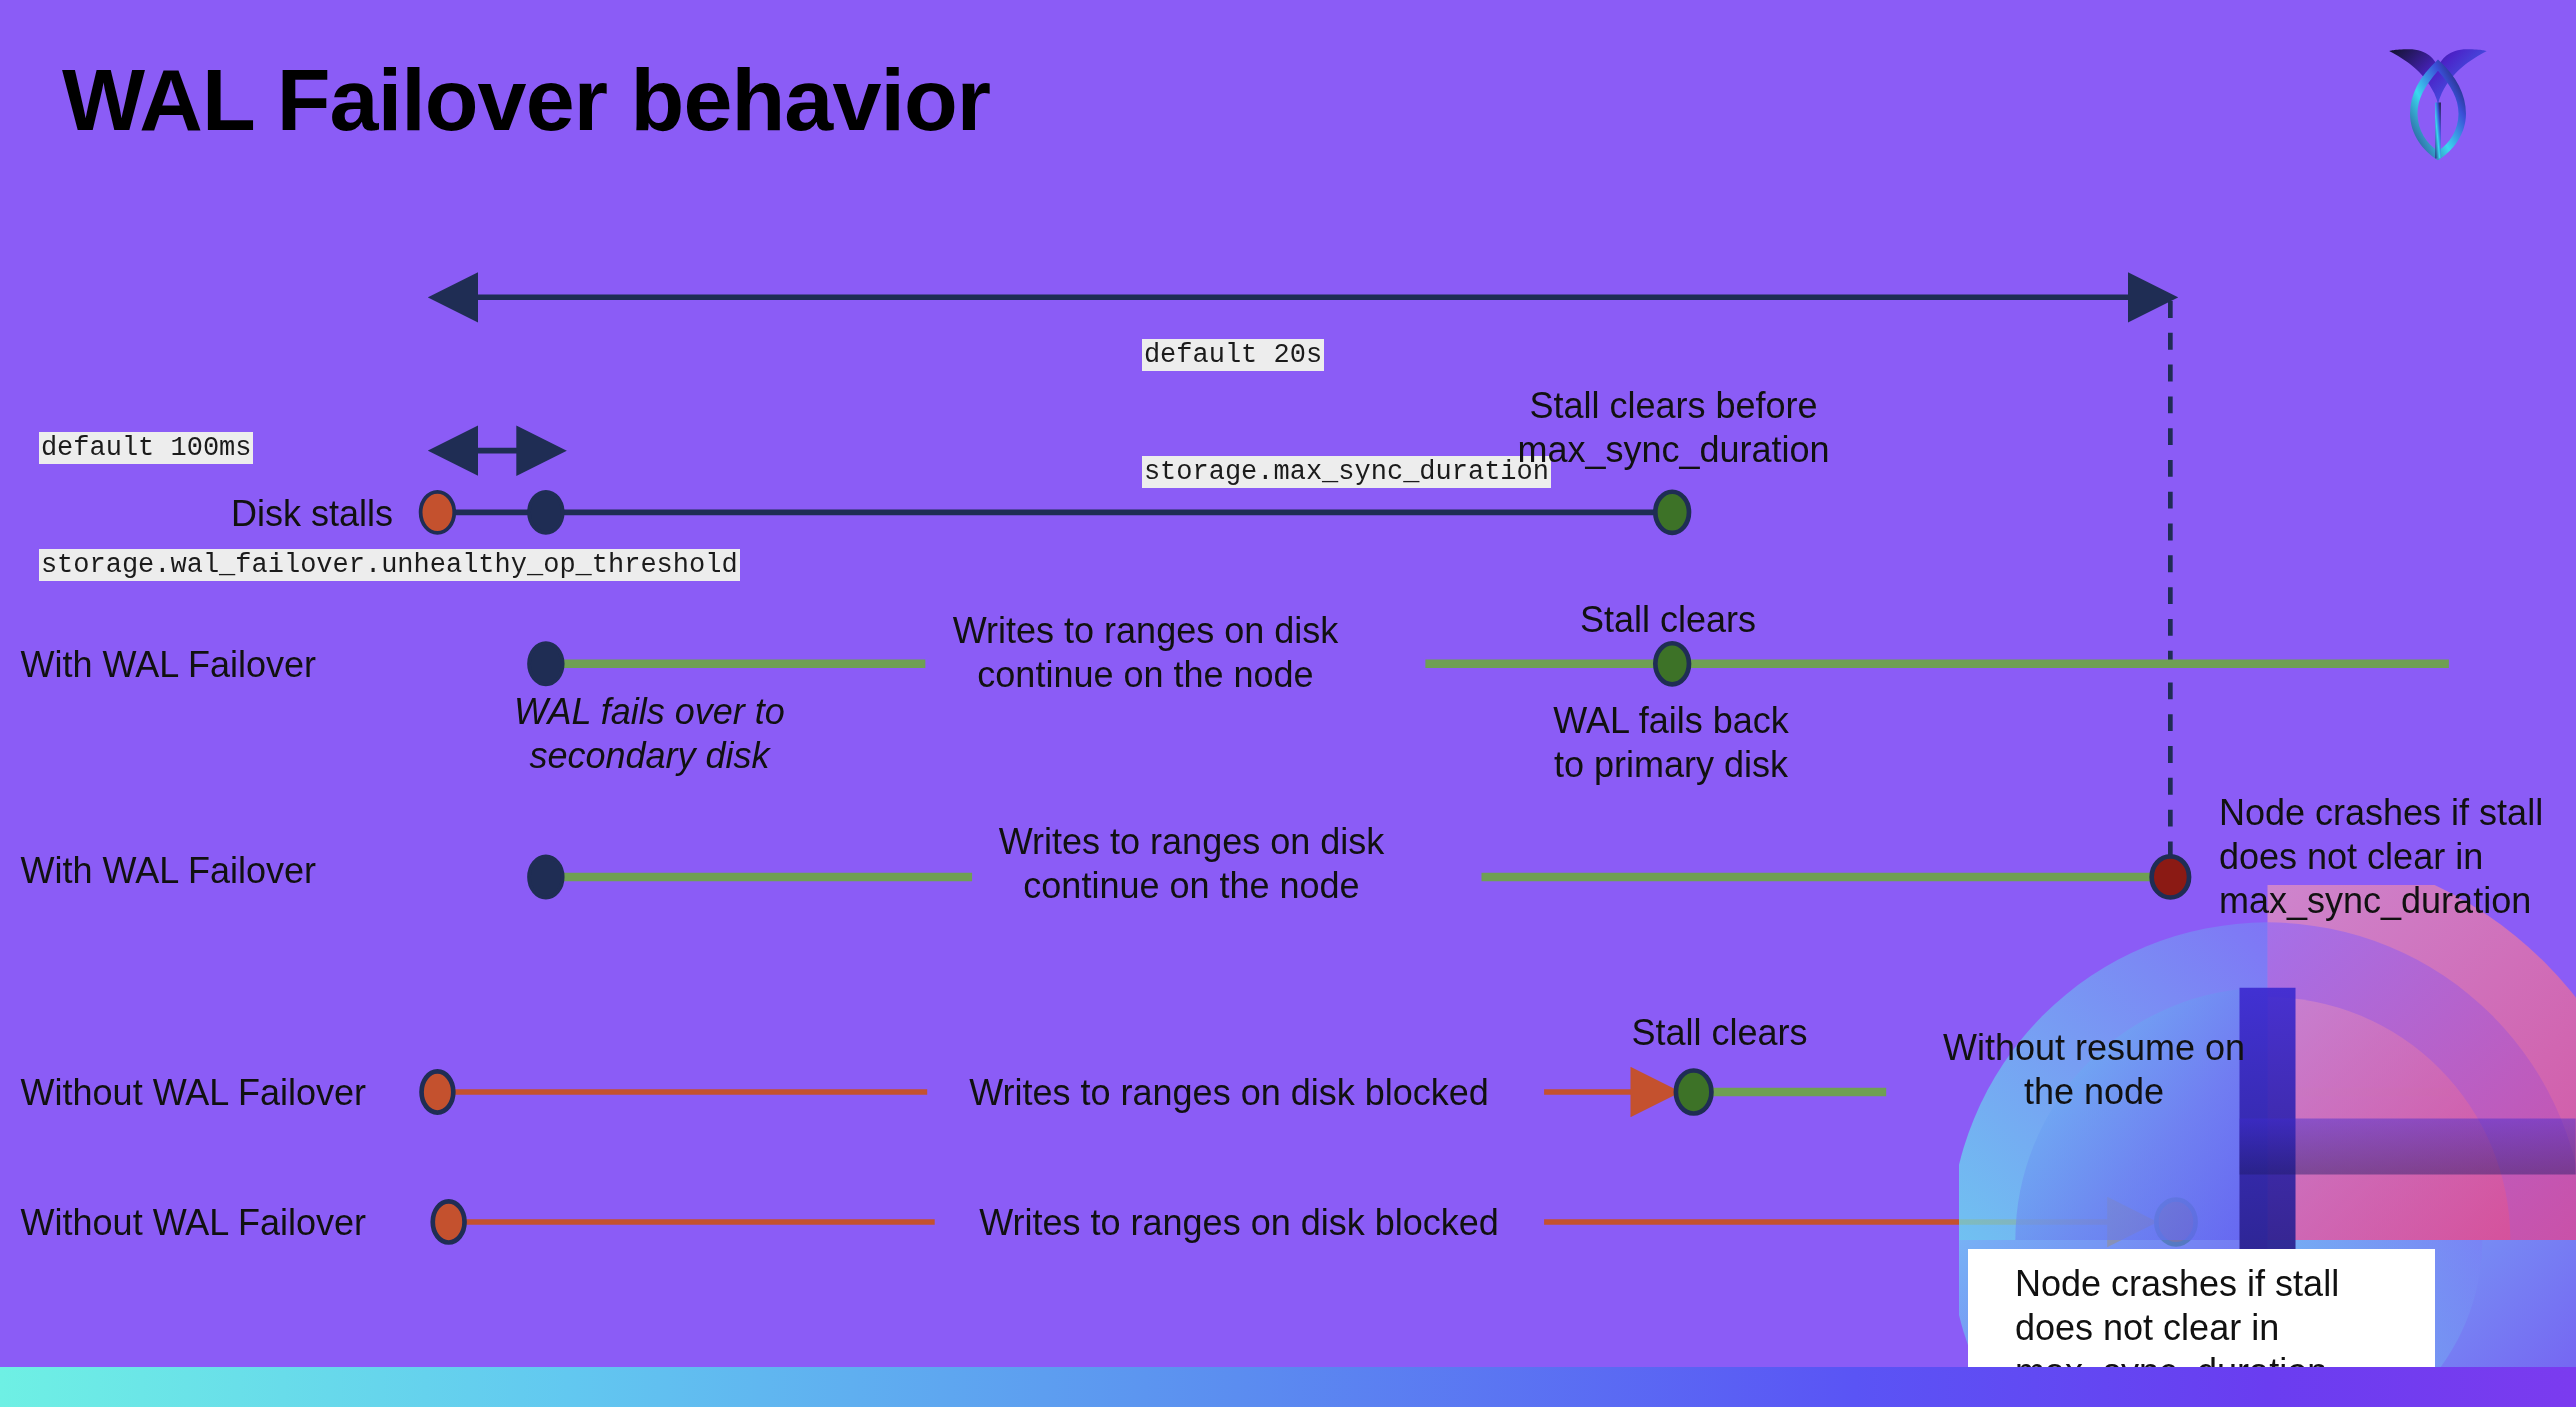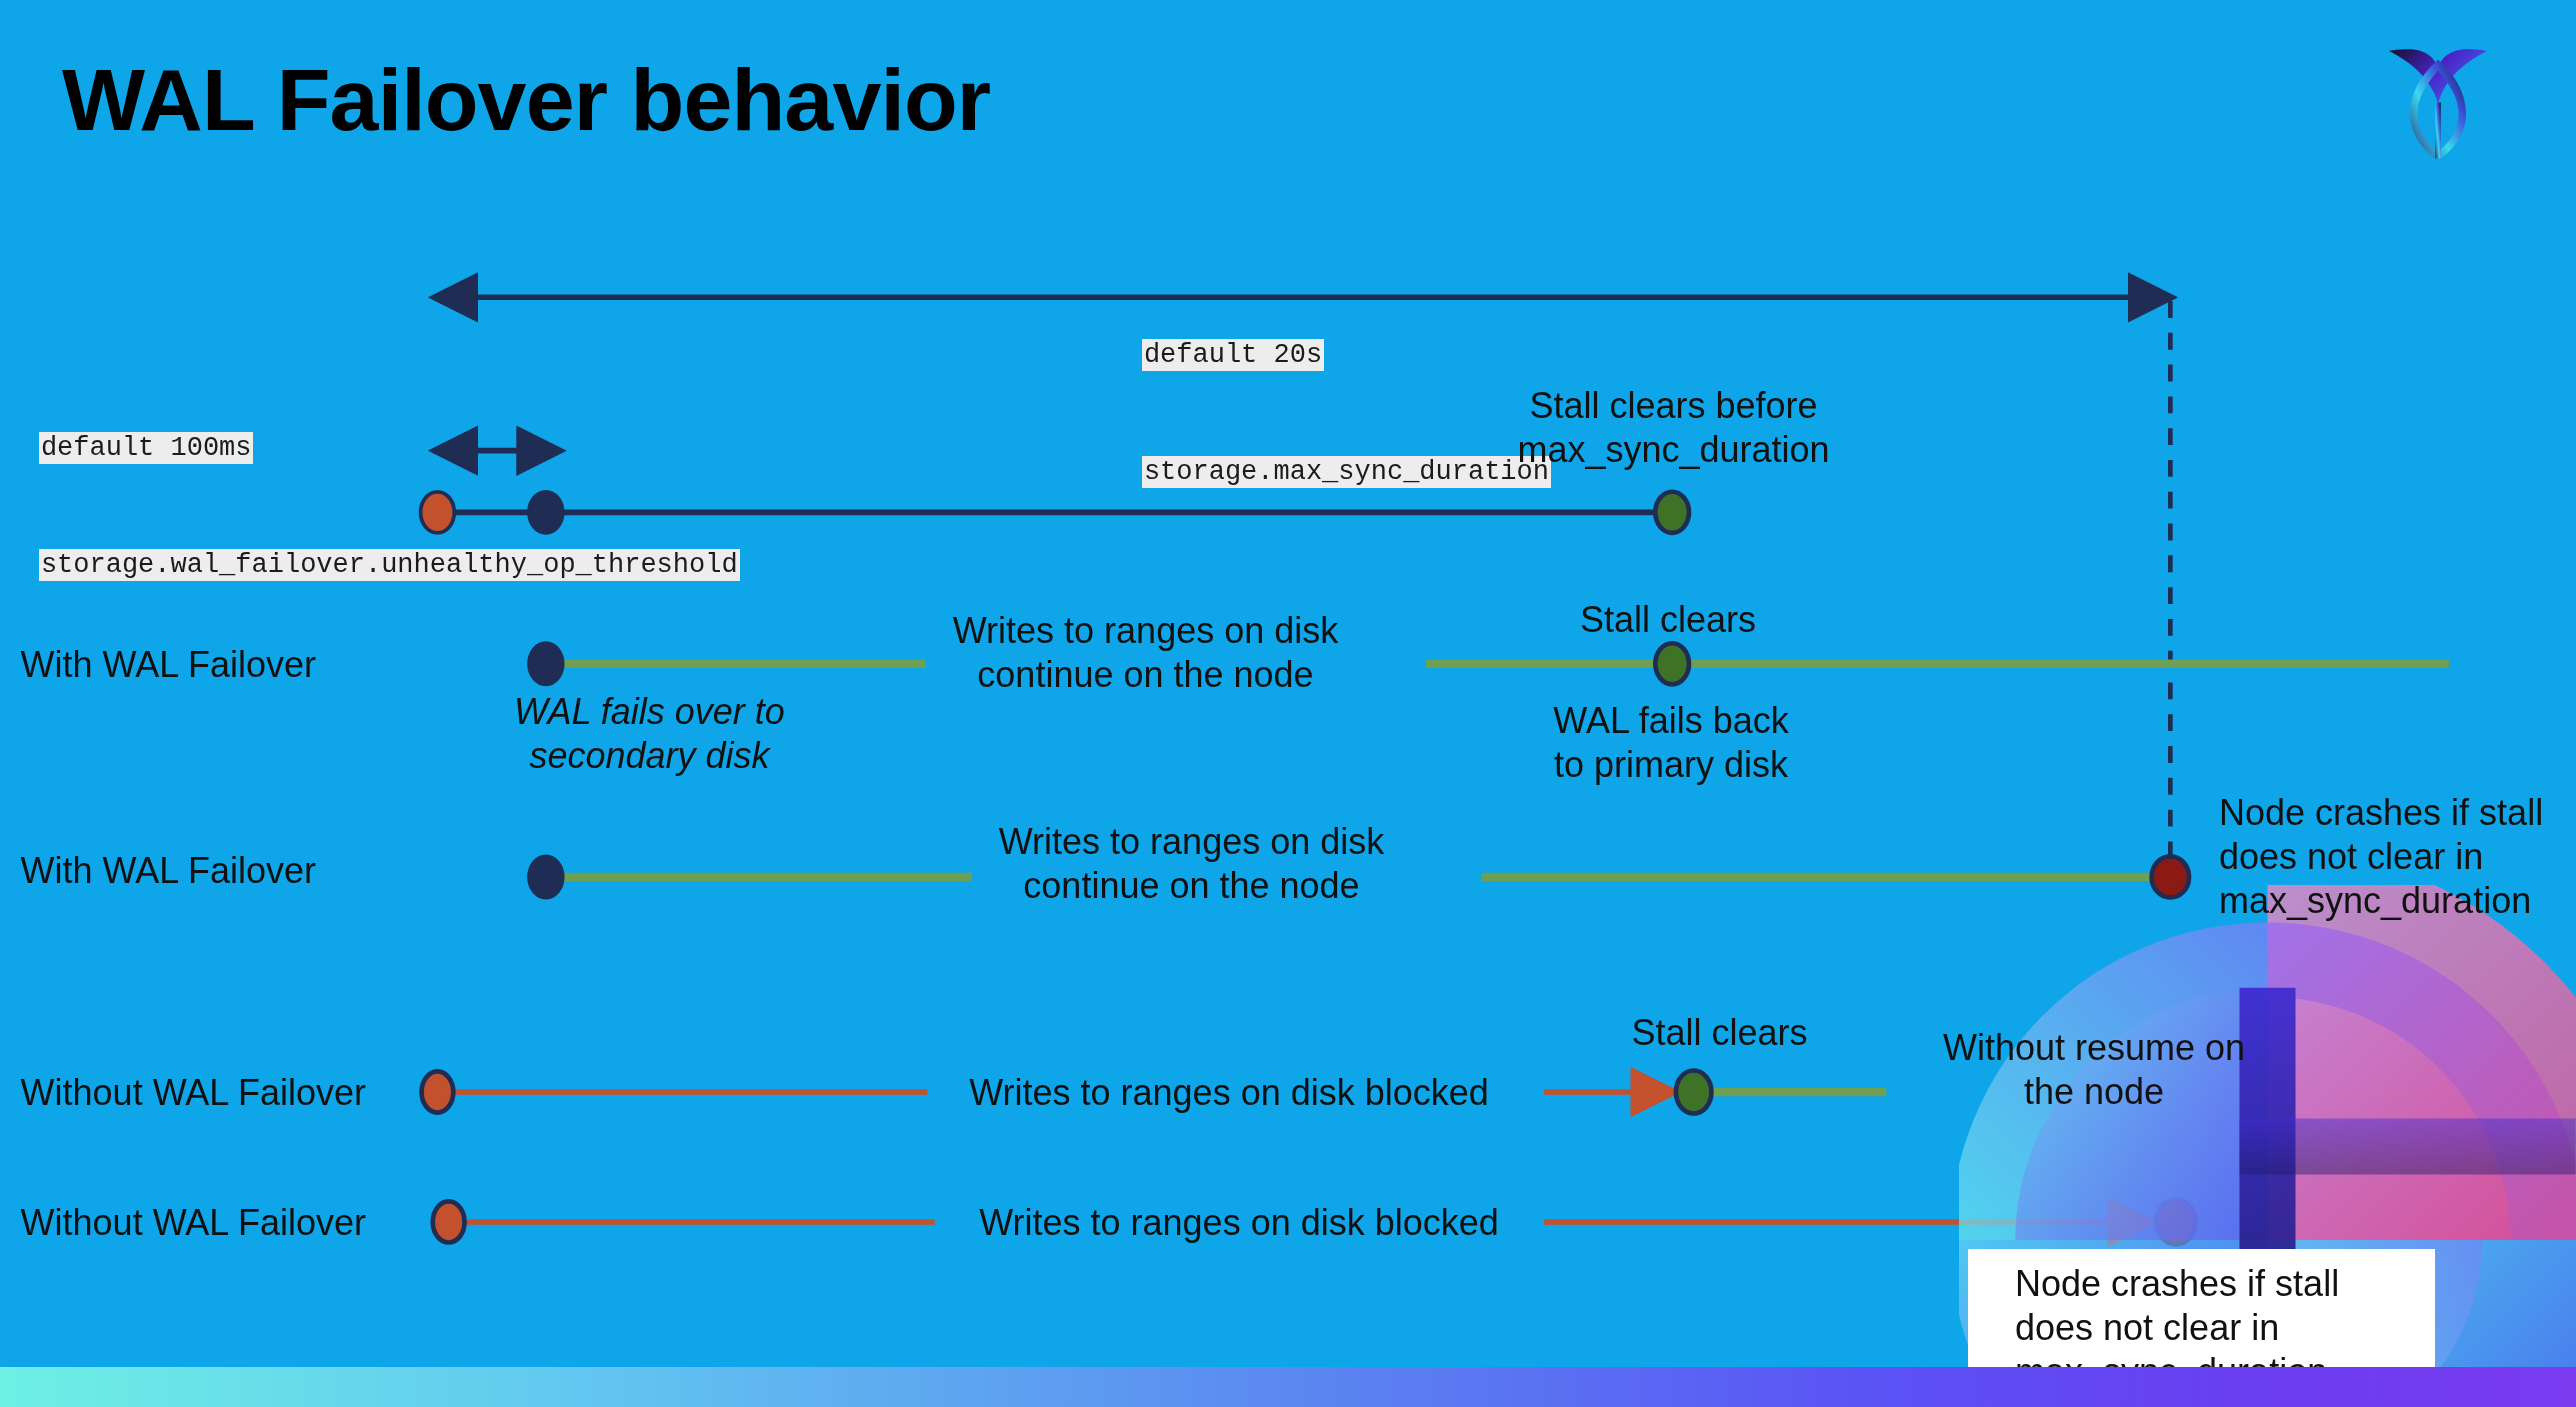--- a/index.html
+++ b/index.html
@@ -5,21 +5,21 @@
   * { box-sizing: border-box; margin: 0; padding: 0; }
   html, body {
     width: 2576px; height: 1408px;
     background: #ffffff;
     font-family: "Liberation Sans", sans-serif;
     overflow: hidden;
   }
   #slide {
     position: relative;
     width: 2576px; height: 1408px;
-    background: #0ea5e9;
+    background: #8b5cf6;
     overflow: hidden;
   }
 
   
   .title {
     position: absolute;
     left: 62px; top: 49px;
     font-size: 88px;
     font-weight: bold;
     letter-spacing: -0.9px;
@@ -225,20 +225,21 @@
   <div class="code" style="left:1142px; top:258px; text-align:left;">
     <div><span>default 20s</span></div>
     <div><span>storage.max_sync_duration</span></div>
   </div>
 
   <div class="code" style="left:39px; top:351px; text-align:left;">
     <div><span>default 100ms</span></div>
     <div><span>storage.wal_failover.unhealthy_op_threshold</span></div>
   </div>
 
+  <div class="rowlabel" style="left:0px; top:492px; width:393px;">Disk stalls</div>
 
   <div class="txt center" style="left:1496px; top:384px; width:355px;">Stall clears before
 max_sync_duration</div>
 
   <div class="rowlabel" style="left:0px; top:643px; width:327px; text-align:left; padding-left:20.6px;">With WAL Failover</div>
 
   <div class="txt center" style="left:467px; top:690px; width:365px;font-style:italic;">WAL fails over to
 secondary disk</div>
 
   <div class="txt center" style="left:935px; top:609px; width:421px;">Writes to ranges on disk

